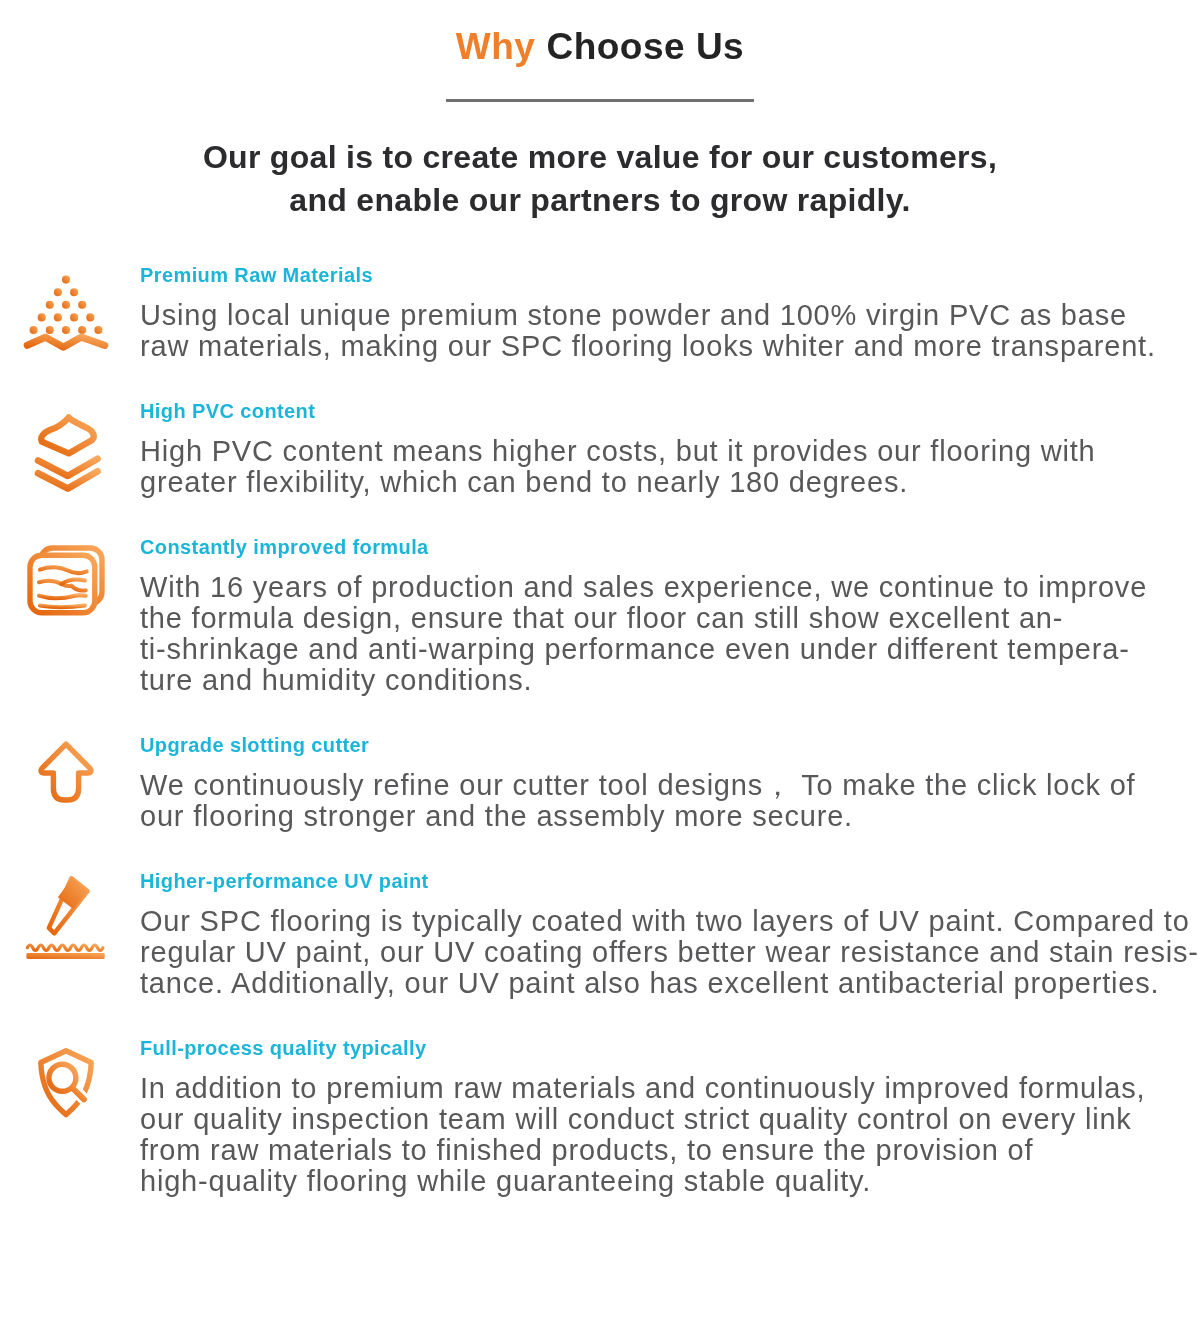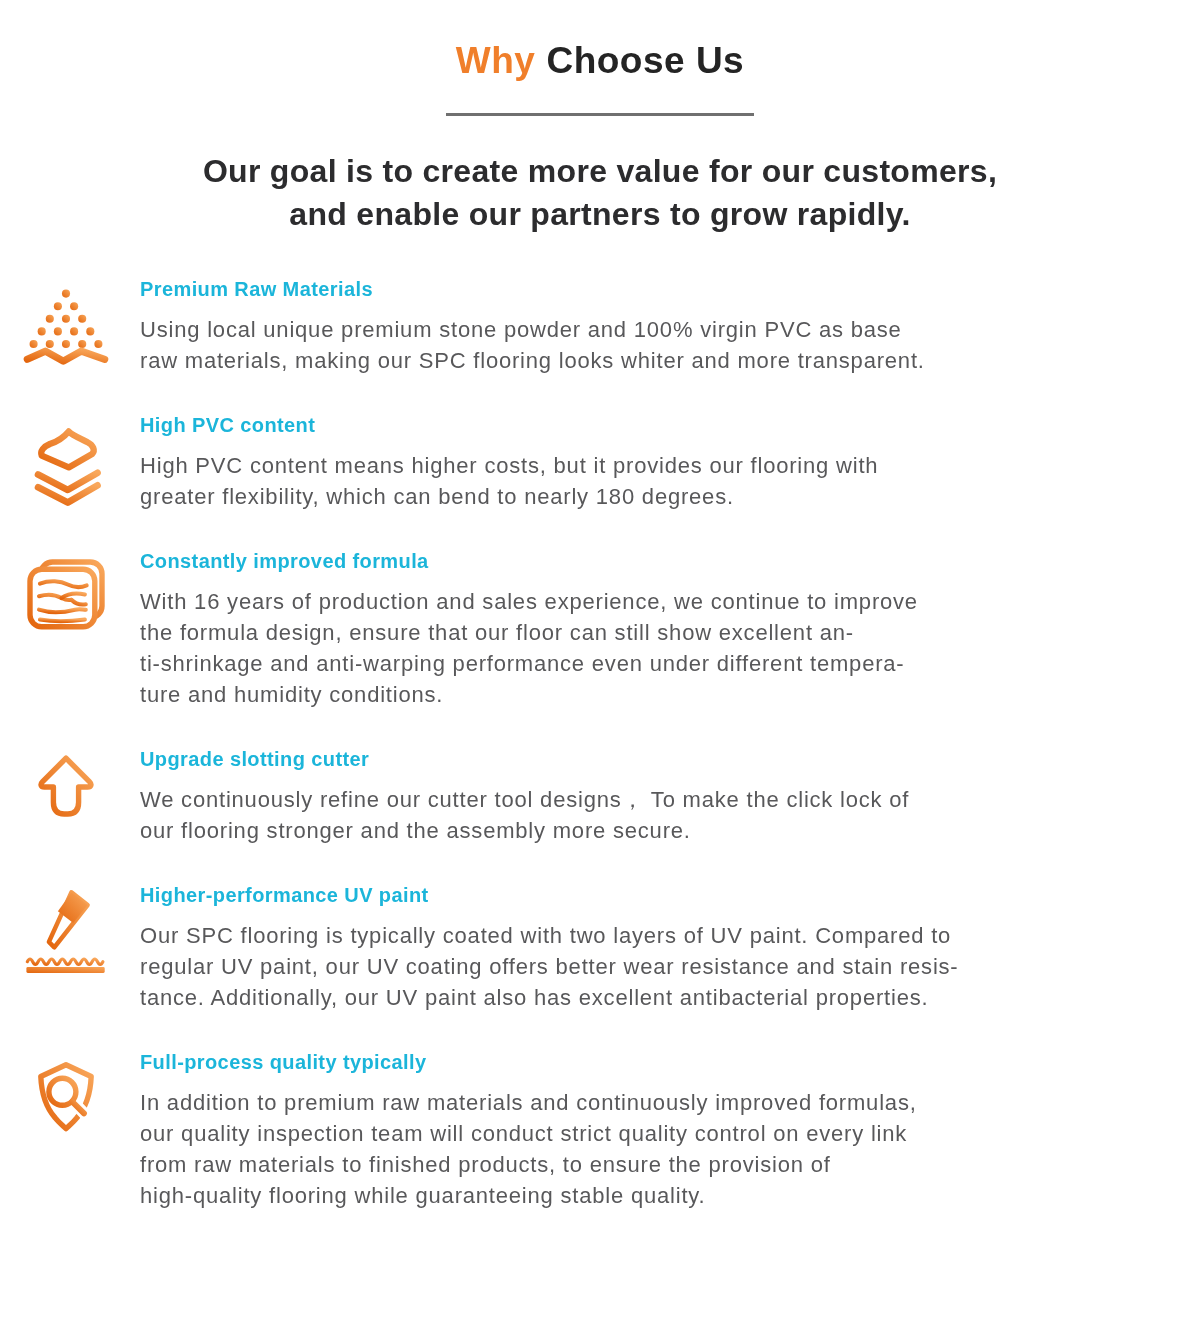--- a/index.html
+++ b/index.html
@@ -1,31 +1,31 @@
 <!DOCTYPE html>
 <html><head>
 <meta charset="utf-8">
 <style>
   html,body{margin:0;padding:0;background:#ffffff;}
   body{width:1200px;font-family:"Liberation Sans","DejaVu Sans",sans-serif;}
-  .page{width:1200px;height:1334px;box-sizing:border-box;padding-top:40px;overflow:hidden;background:#fff;}
+  .page{width:1200px;height:1334px;box-sizing:border-box;padding-top:26px;overflow:hidden;background:#fff;}
 
   .main-title{margin:0;text-align:center;font-size:37px;font-weight:bold;color:#242424;letter-spacing:.5px;}
   .main-title .hl{color:#f07f2b;}
   .main-title .rest{margin-left:11px;}
   .divider{width:308px;height:3px;background:#707070;margin:31px auto 0;}
   .subtitle{margin-top:34px;text-align:center;font-size:32px;font-weight:bold;color:#2c2c2e;line-height:43px;letter-spacing:.3px;}
 
   .features{margin-top:42px;padding-left:20px;}
   .feature{display:flex;align-items:flex-start;margin-bottom:38px;}
   .icon{flex:0 0 92px;width:92px;margin-right:28px;display:flex;justify-content:center;}
   .icon svg{width:90px;height:96px;display:block;}
   .content{flex:1;min-width:0;}
   .ftitle{margin:0 0 13px 0;font-size:20px;font-weight:bold;color:#1bb5da;letter-spacing:.4px;}
-  .fbody{margin:0;font-size:22px;color:#58585a;line-height:31px;letter-spacing:.8px;white-space:pre;}
+  .fbody{margin:0;font-size:29px;color:#58585a;line-height:31px;letter-spacing:.8px;white-space:pre;}
 </style>
 </head>
 <body>
 
 <div class="page">
 
   <h1 class="main-title"><span class="hl">Why</span><span class="rest">Choose Us</span></h1>
 
   <div class="divider"></div>
 

